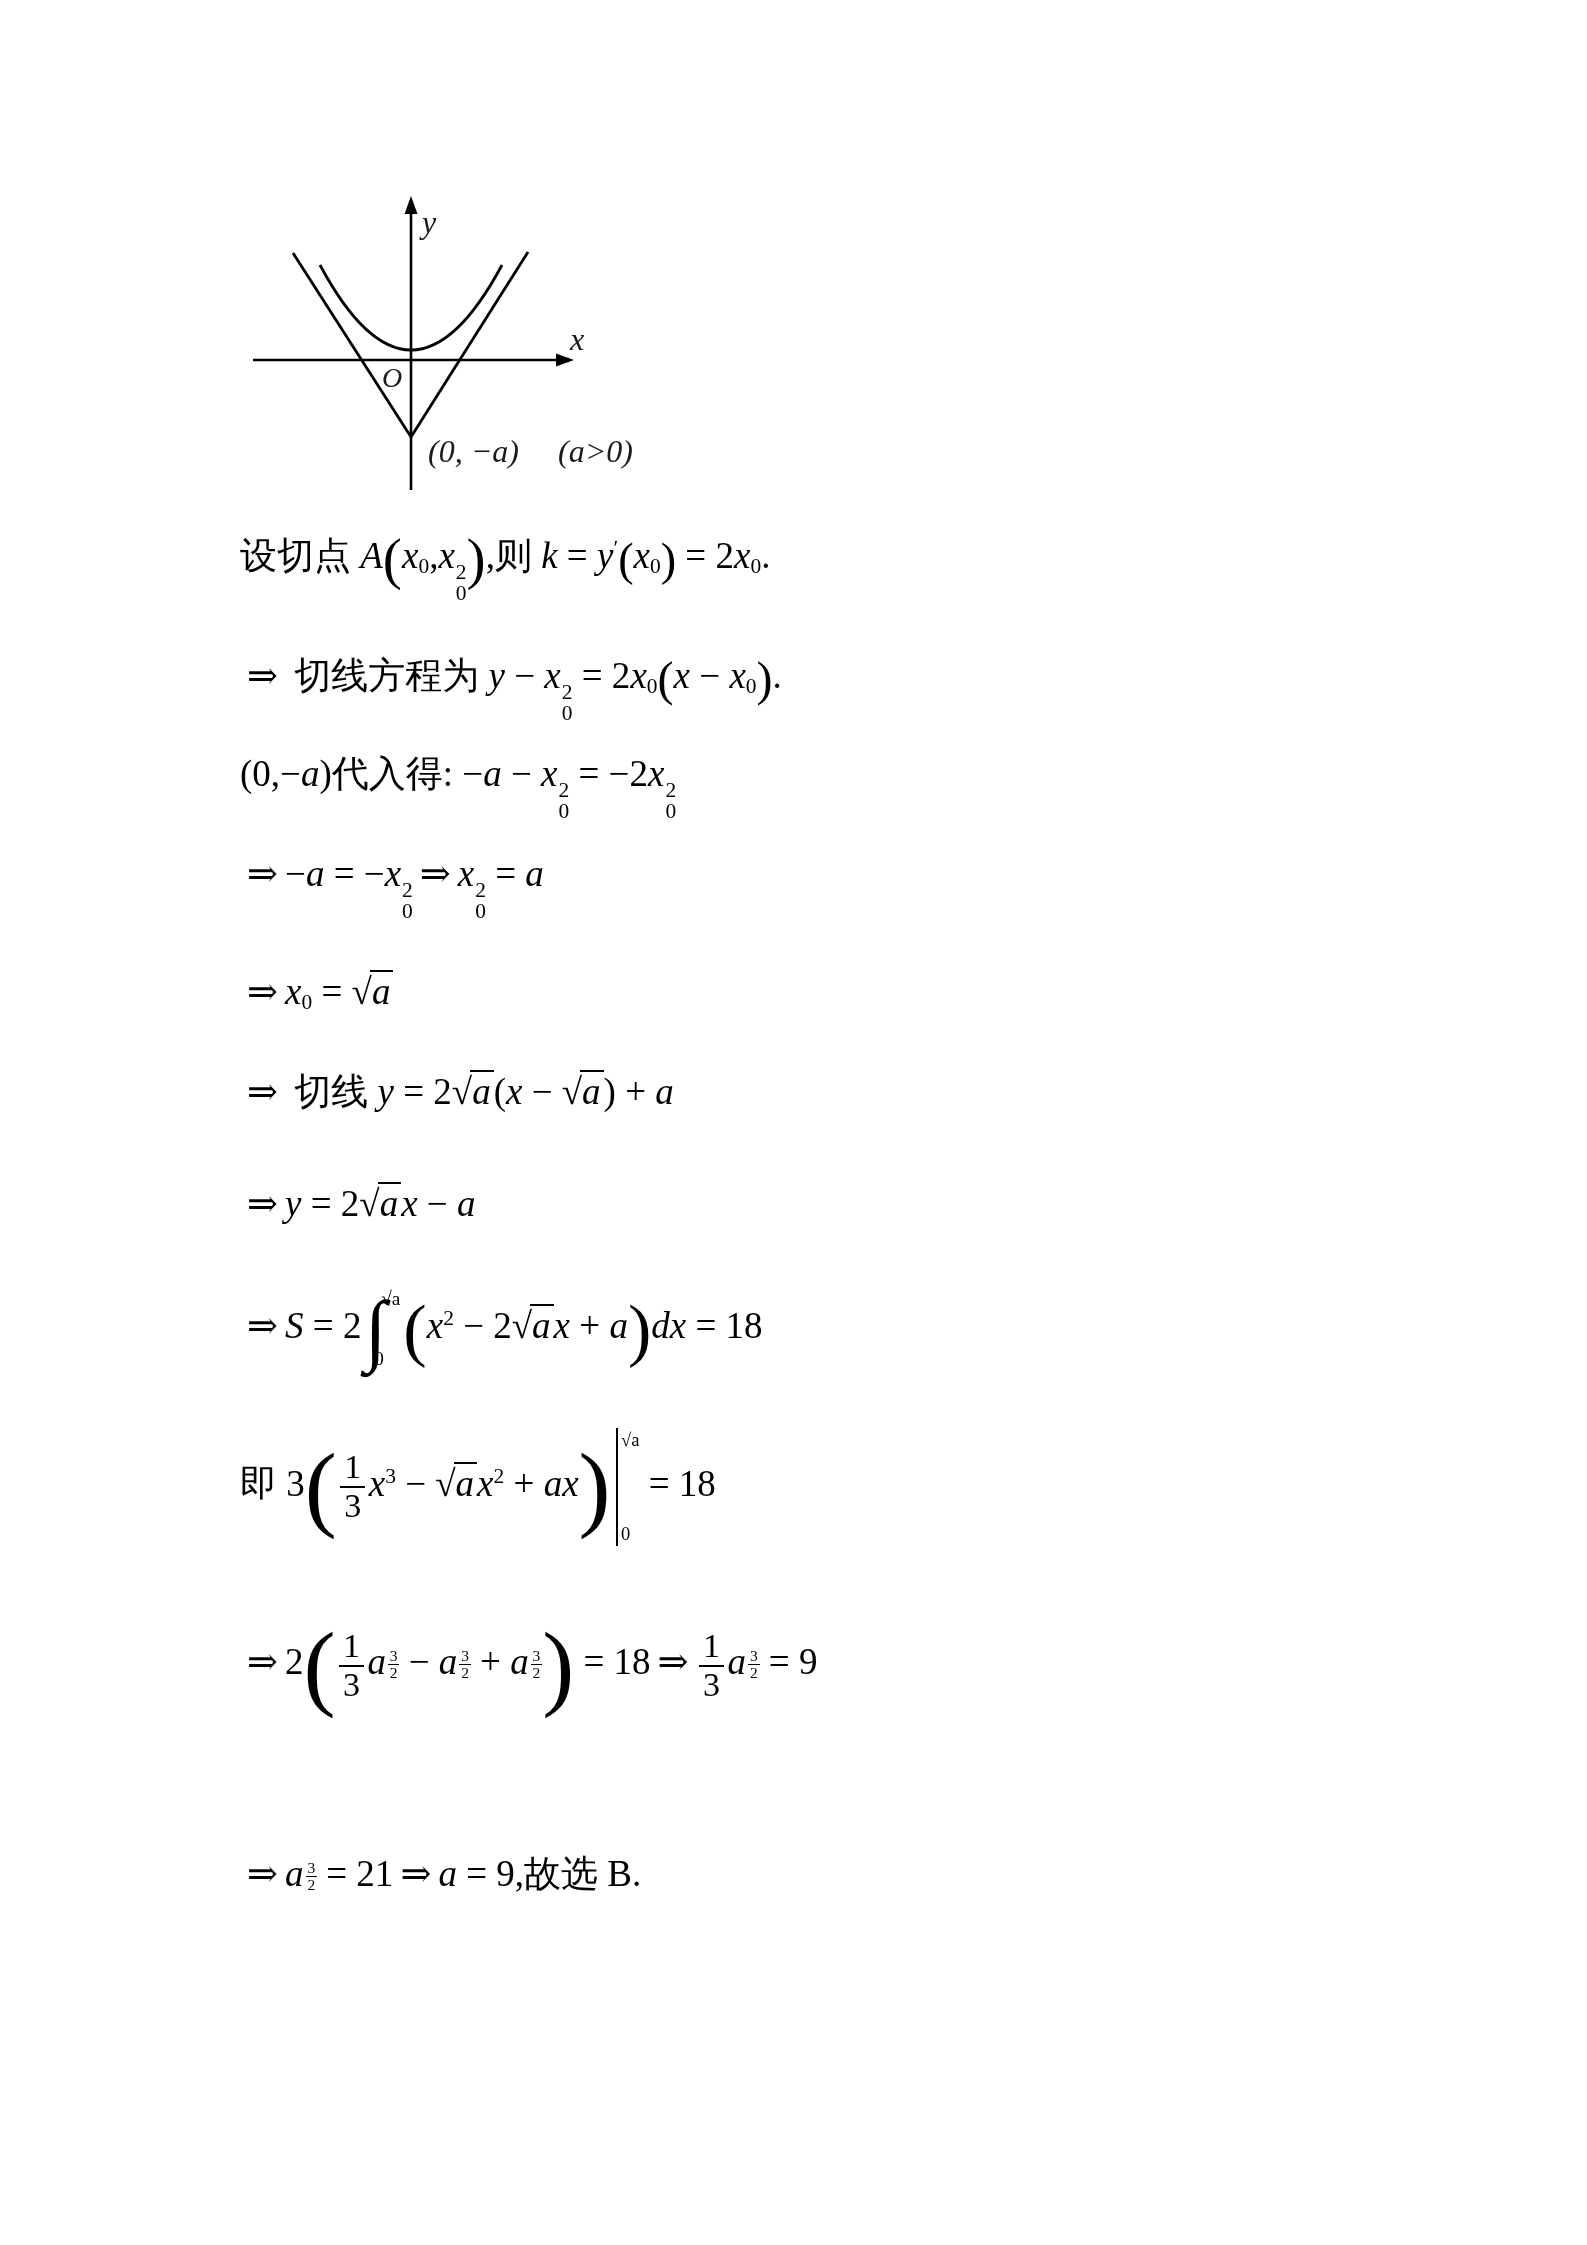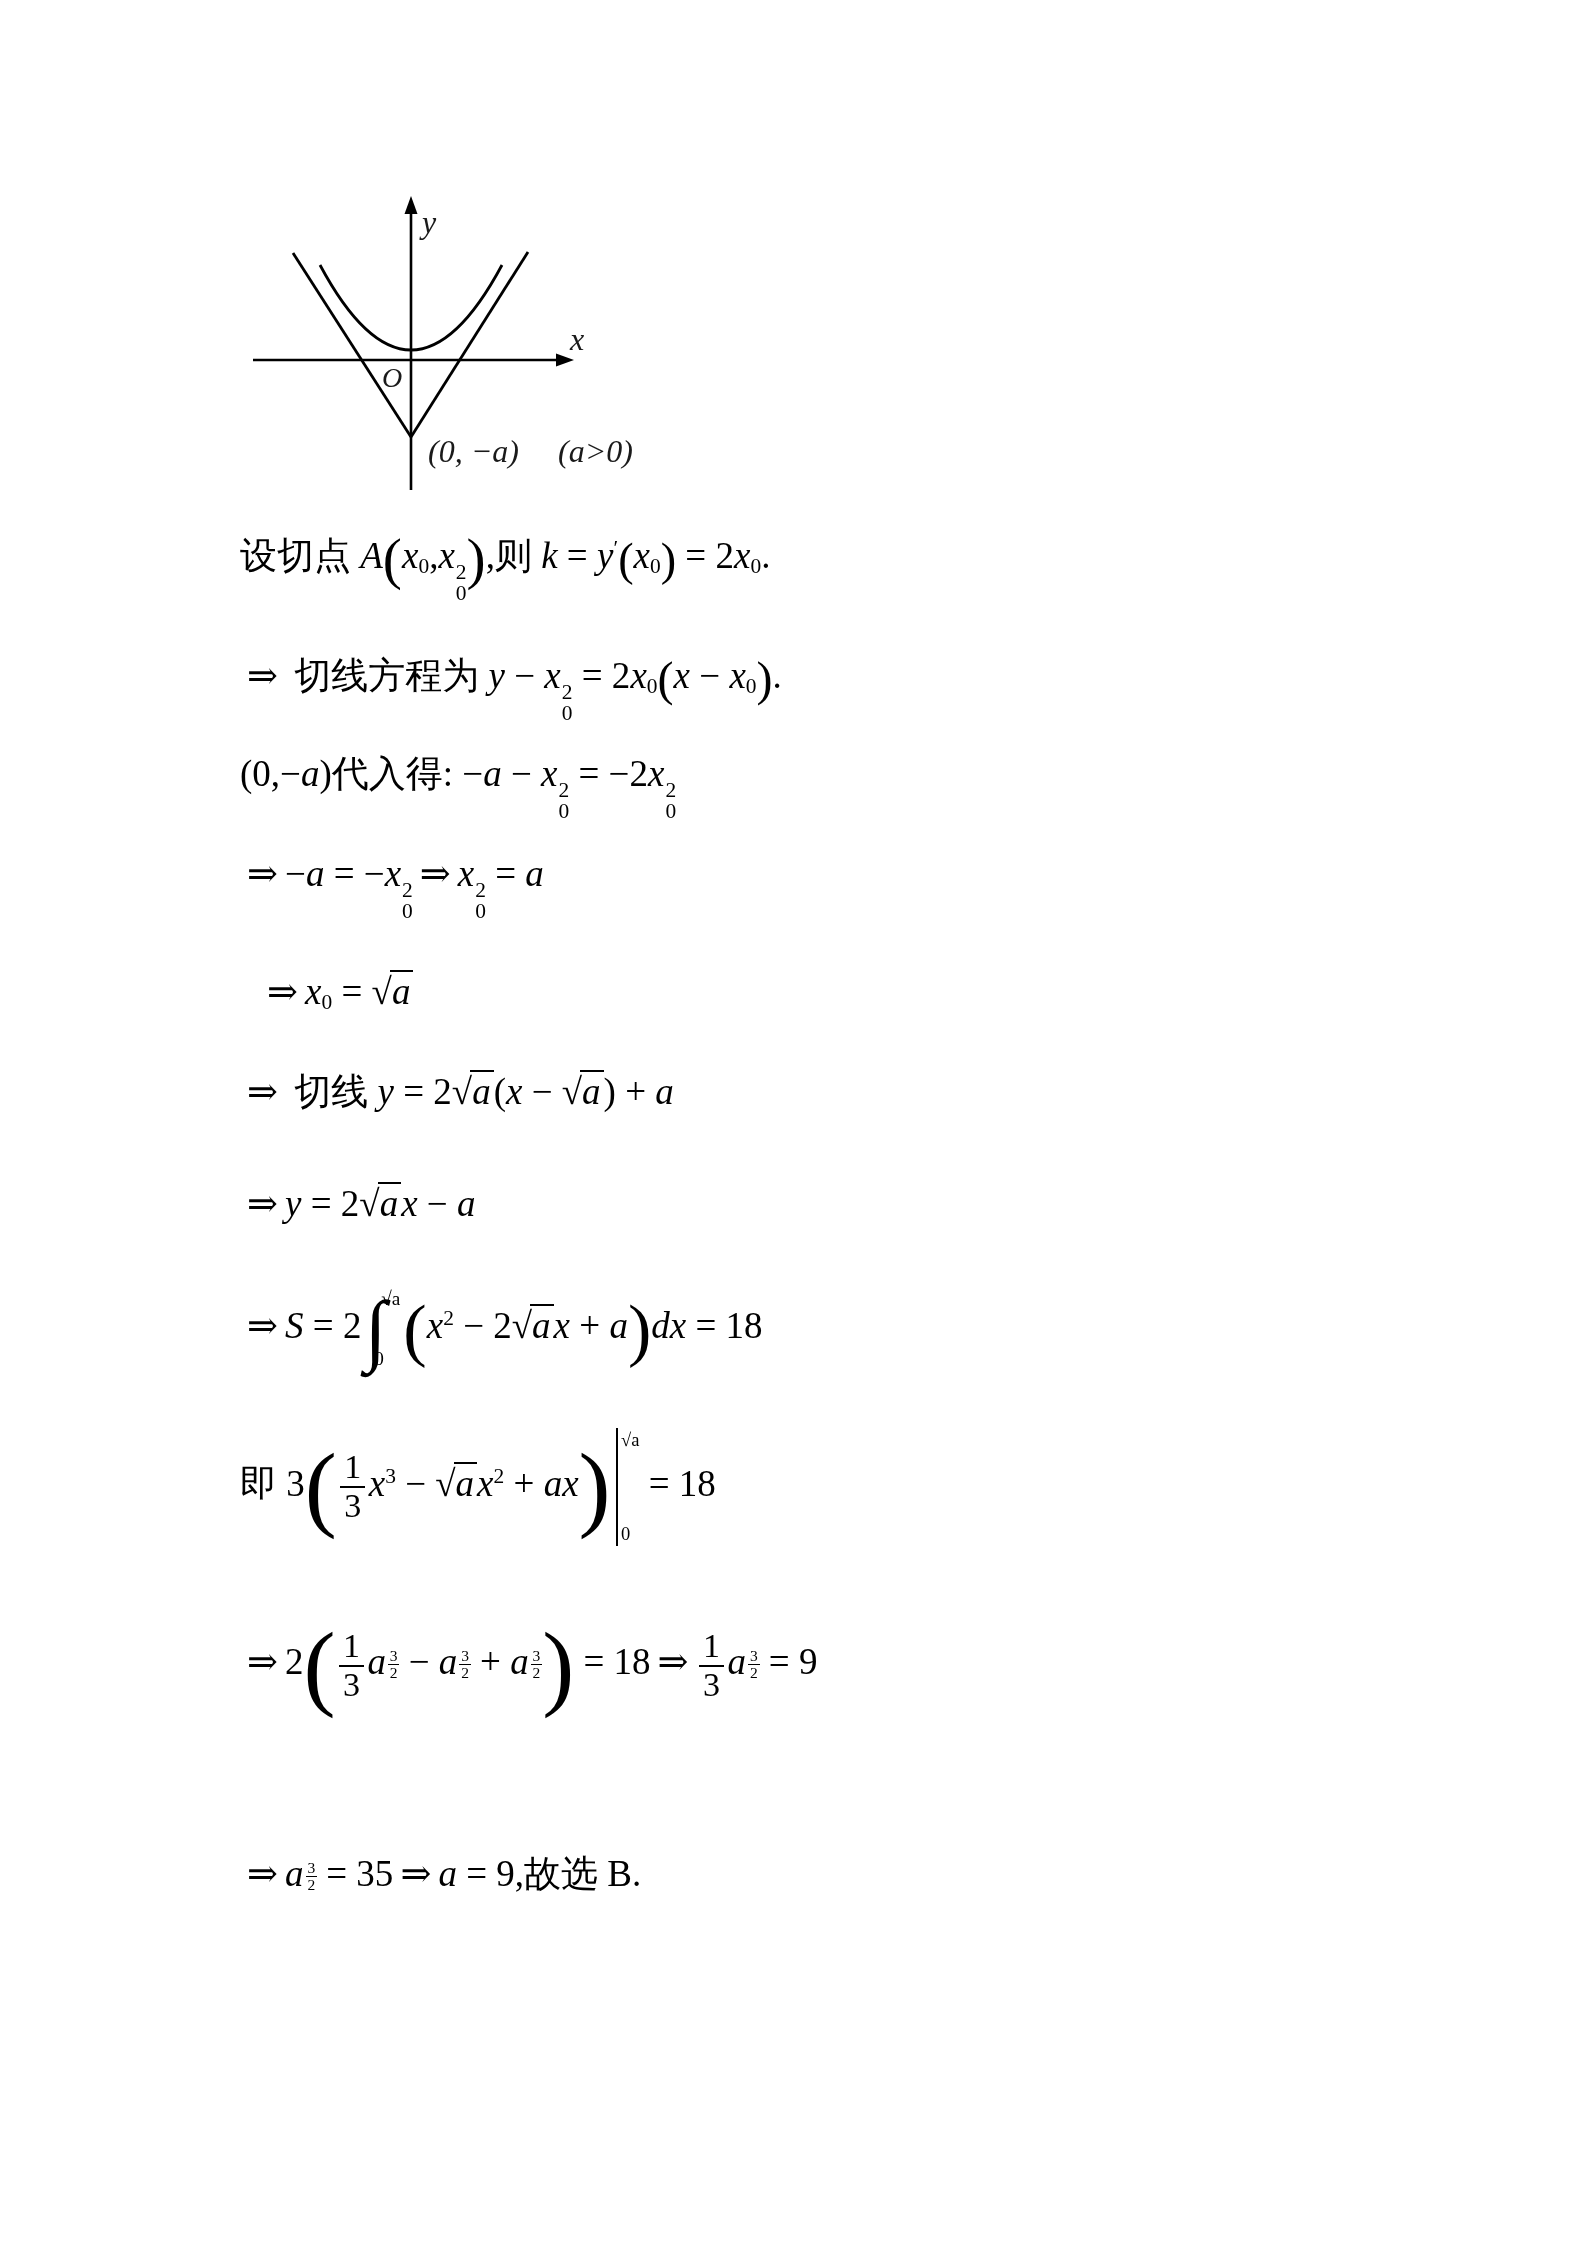--- a/index.html
+++ b/index.html
@@ -80,21 +80,21 @@
             <span class="ssp">2</span>
             <span class="ssb">0</span>
           </span></span></div>
       <div class="fline" style="top: 850px;"><span class="op">⇒</span><span class="t">−</span><span class="v">a</span><span class="t"> = −</span><span class="grp"><span class="v">x</span><span class="ss">
             <span class="ssp">2</span>
             <span class="ssb">0</span>
           </span></span><span class="op">⇒</span><span class="grp"><span class="v">x</span><span class="ss">
             <span class="ssp">2</span>
             <span class="ssb">0</span>
           </span></span><span class="t"> = </span><span class="v">a</span></div>
-      <div class="fline" style="top: 968px; margin-left: 20px;"><span class="op">⇒</span><span class="grp"><span class="v">x</span><span class="sb">0</span></span><span class="t"> = </span><span class="sqrt"><span class="radsign">√</span><span class="radicand">a</span></span></div>
+      <div class="fline" style="top: 968px;"><span class="op">⇒</span><span class="grp"><span class="v">x</span><span class="sb">0</span></span><span class="t"> = </span><span class="sqrt"><span class="radsign">√</span><span class="radicand">a</span></span></div>
       <div class="fline" style="top: 1068px;"><span class="op">⇒</span><span class="t"> 切线 </span><span class="v">y</span><span class="t"> = 2</span><span class="sqrt"><span class="radsign">√</span><span class="radicand">a</span></span><span class="t">(</span><span class="v">x</span><span class="t"> − </span><span class="sqrt"><span class="radsign">√</span><span class="radicand">a</span></span><span class="t">) + </span><span class="v">a</span></div>
       <div class="fline" style="top: 1180px;"><span class="op">⇒</span><span class="v">y</span><span class="t"> = 2</span><span class="sqrt"><span class="radsign">√</span><span class="radicand">a</span></span><span class="v">x</span><span class="t"> − </span><span class="v">a</span></div>
       <div class="fline" style="top: 1285px;"><span class="op">⇒</span><span class="v">S</span><span class="t"> = 2</span><span class="int">
           <span class="intsign">∫</span>
           <span class="intlims">
             <span class="ihi">√a</span>
             <span class="ilo">0</span>
           </span>
         </span><span class="big" style="font-size: 1.9em;">(</span><span class="grp"><span class="v">x</span><span class="sp">2</span></span><span class="t"> − 2</span><span class="sqrt"><span class="radsign">√</span><span class="radicand">a</span></span><span class="v">x</span><span class="t"> + </span><span class="v">a</span><span class="big" style="font-size: 1.9em;">)</span><span class="v">dx</span><span class="t"> = 18</span></div>
       <div class="fline" style="top: 1428px;"><span class="t">即 3</span><span class="big" style="font-size: 2.6em;">(</span><span class="frac">
@@ -122,16 +122,16 @@
           </span></span><span class="big" style="font-size: 2.6em;">)</span><span class="t"> = 18</span><span class="op">⇒</span><span class="frac">
           <span class="num">1</span>
           <span class="den">3</span>
         </span><span class="grp"><span class="v">a</span><span class="expfrac">
             <span class="num">3</span>
             <span class="den">2</span>
           </span></span><span class="t"> = 9</span></div>
       <div class="fline" style="top: 1850px;"><span class="op">⇒</span><span class="grp"><span class="v">a</span><span class="expfrac">
             <span class="num">3</span>
             <span class="den">2</span>
-          </span></span><span class="t"> = 35</span><span class="op">⇒</span><span class="v">a</span><span class="t"> = 9,故选 B.</span></div>
+          </span></span><span class="t"> = 21</span><span class="op">⇒</span><span class="v">a</span><span class="t"> = 9,故选 B.</span></div>
     </div>
 
 </div>
 
 </body></html>

